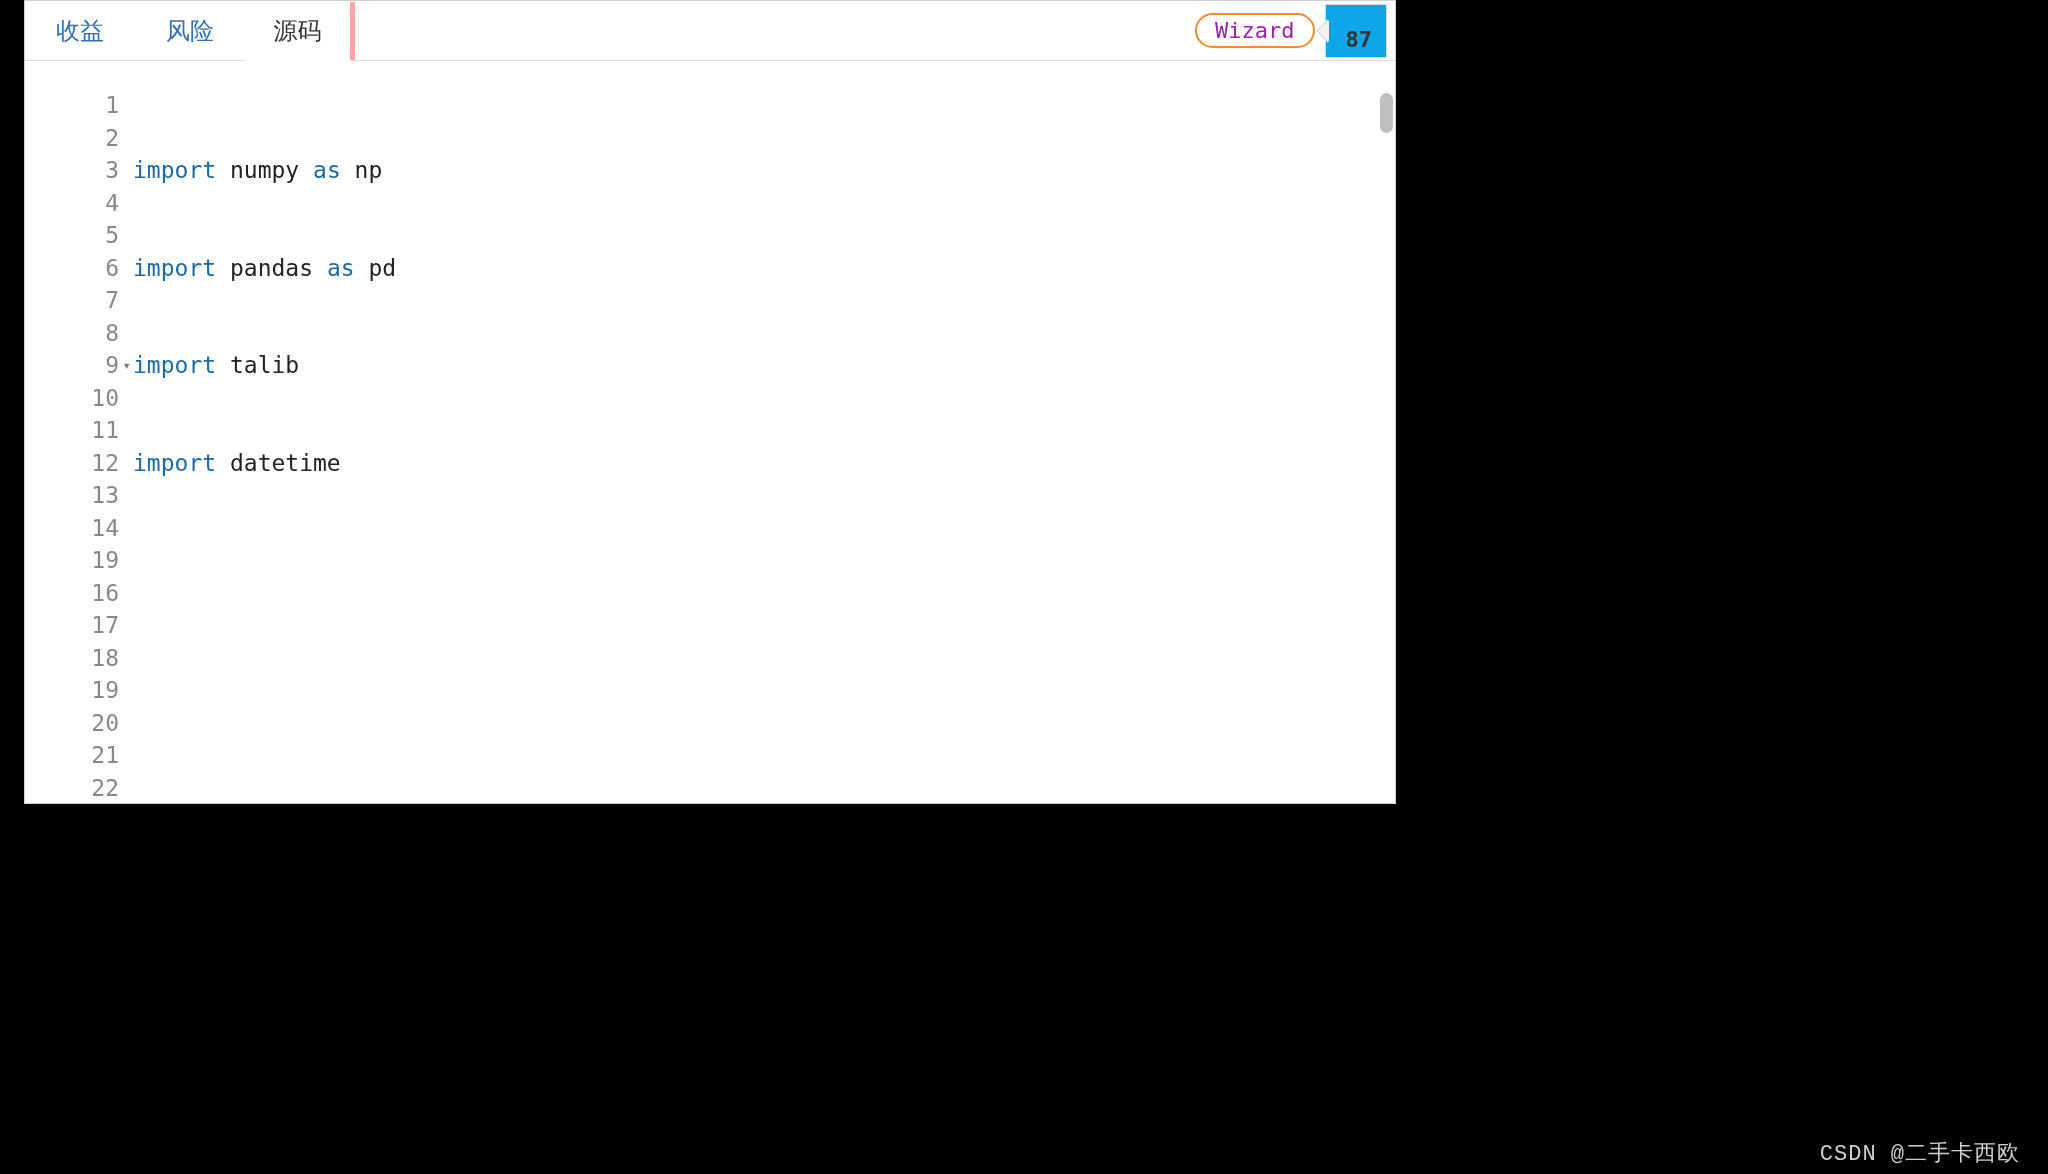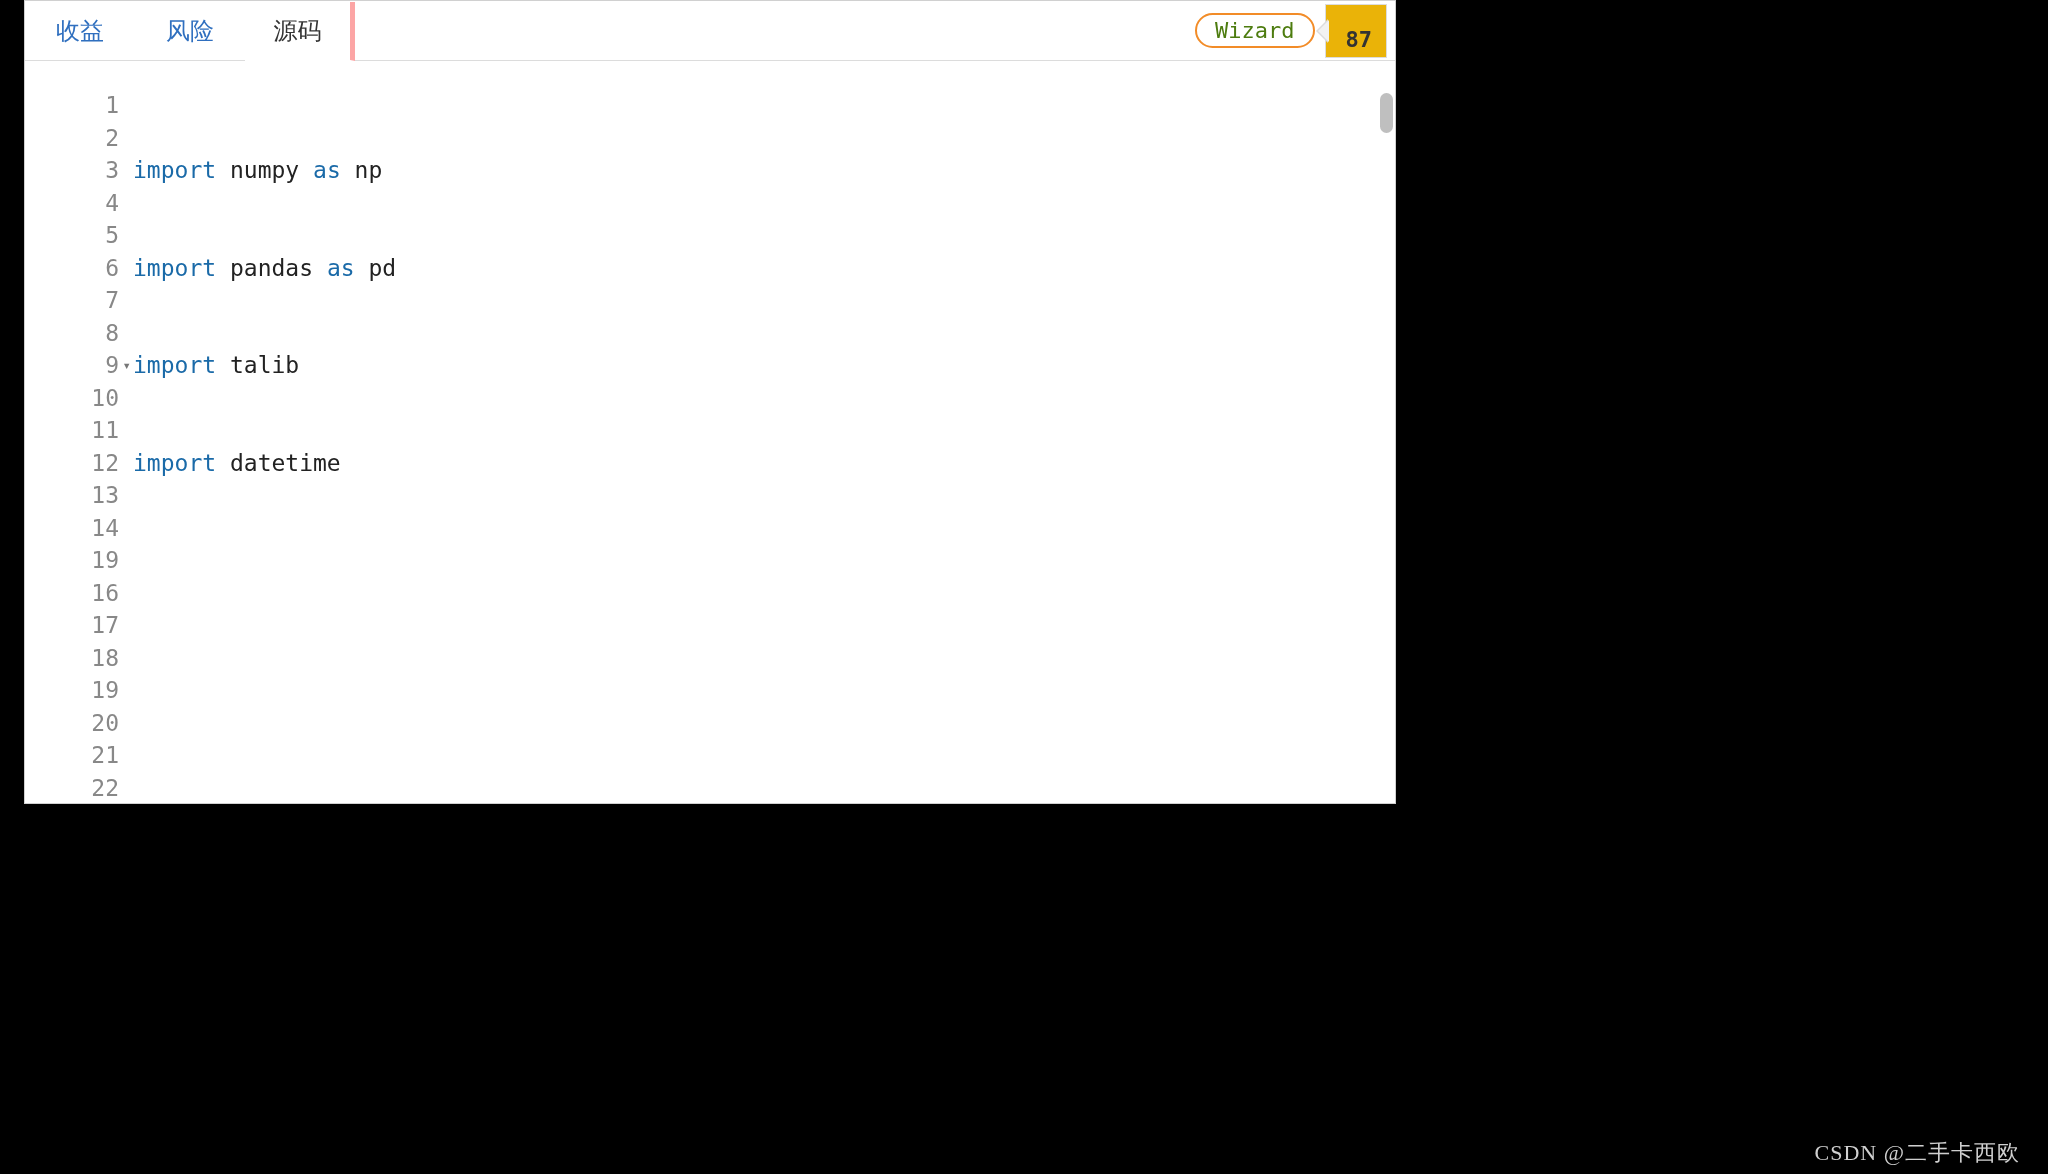--- a/index.html
+++ b/index.html
@@ -5,39 +5,39 @@
   * { box-sizing: border-box; margin: 0; padding: 0; }
   html, body { width: 2048px; height: 1174px; font-family: "Microsoft YaHei", "PingFang SC", "DejaVu Sans Mono", monospace; background: #000; overflow: hidden; }
   .stage { position: absolute; left: 24px; top: 0; width: 1372px; height: 804px; background: #fff; border: 1px solid #d0d0d0; }
 
   
   .tabbar { position: relative; height: 60px; border-bottom: 1px solid #dcdcdc; display: flex; align-items: stretch; }
   .tab { display: flex; align-items: center; justify-content: center; width: 110px; font-size: 24px; color: #2f6fbf; cursor: pointer; }
   .tab.active { color: #333; background: #fff; border-right: 5px solid #fca5a5; position: relative; top: 1px; background: #fff; border-bottom: 1px solid #fff; }
   .tab:not(.active) { }
   .tabs-right { margin-left: auto; display: flex; align-items: center; padding-right: 8px; gap: 10px; }
-  .wizard-badge { border: 2px solid #f28c28; color: #4d7c0f; border-radius: 18px; padding: 3px 18px; font-size: 22px; font-weight: 500; background: #fff; }
-  .count-badge { position: relative; background: #eab308; border: 1px solid #dcdcdc; padding: 22px 14px 5px 20px; font-size: 22px; color: #333; font-weight: 600; }
+  .wizard-badge { border: 2px solid #f28c28; color: #a21caf; border-radius: 18px; padding: 3px 18px; font-size: 22px; font-weight: 500; background: #fff; }
+  .count-badge { position: relative; background: #0ea5e9; border: 1px solid #dcdcdc; padding: 22px 14px 5px 20px; font-size: 22px; color: #333; font-weight: 600; }
   .count-badge::before { content: ""; position: absolute; left: -10px; top: 50%; transform: translateY(-50%); width: 0; height: 0; border-top: 12px solid transparent; border-bottom: 12px solid transparent; border-right: 12px solid #dcdcdc; }
   .count-badge::after { content: ""; position: absolute; left: -8px; top: 50%; transform: translateY(-50%); width: 0; height: 0; border-top: 11px solid transparent; border-bottom: 11px solid transparent; border-right: 11px solid #f2f2f2; }
 
   
   .editor { position: absolute; top: 78px; left: 0; right: 0; bottom: 0; display: flex; }
   .gutter { width: 108px; text-align: right; padding-right: 14px; color: #888; font-size: 23px; line-height: 32.5px; padding-top: 10px; user-select: none; font-family: "DejaVu Sans Mono","Menlo",monospace; }
   .gline { height: 32.5px; }
   .fold { position: relative; }
   .fold::after { content: "▾"; position: absolute; right: -12px; top: 0; font-size: 14px; color: #777; }
   .code { flex: 1; font-size: 23px; line-height: 32.5px; padding-top: 10px; white-space: pre; font-family: "DejaVu Sans Mono","Menlo","PingFang SC",monospace; color: #222; overflow: hidden; }
   .cl { height: 32.5px; }
   .kw  { color: #1a6aa8; }
 
   .vscroll { position: absolute; right: 2px; top: 92px; width: 13px; height: 40px; background: #bfbfbf; border-radius: 7px; }
 
   
-  .wm { position: absolute; right: 28px; bottom: 6px; color: #cfcfcf; font-size: 22px; font-family: Liberation Serif, serif; letter-spacing: 1px; }
+  .wm { position: absolute; right: 28px; bottom: 6px; color: #cfcfcf; font-size: 22px; font-family: Liberation Mono, monospace; letter-spacing: 1px; }
 </style>
 </head>
 <body>
 
 <div class="stage">
 
   <div class="tabbar">
     <div class="tab">收益</div>
     <div class="tab">风险</div>
     <div class="tab active">源码</div>

